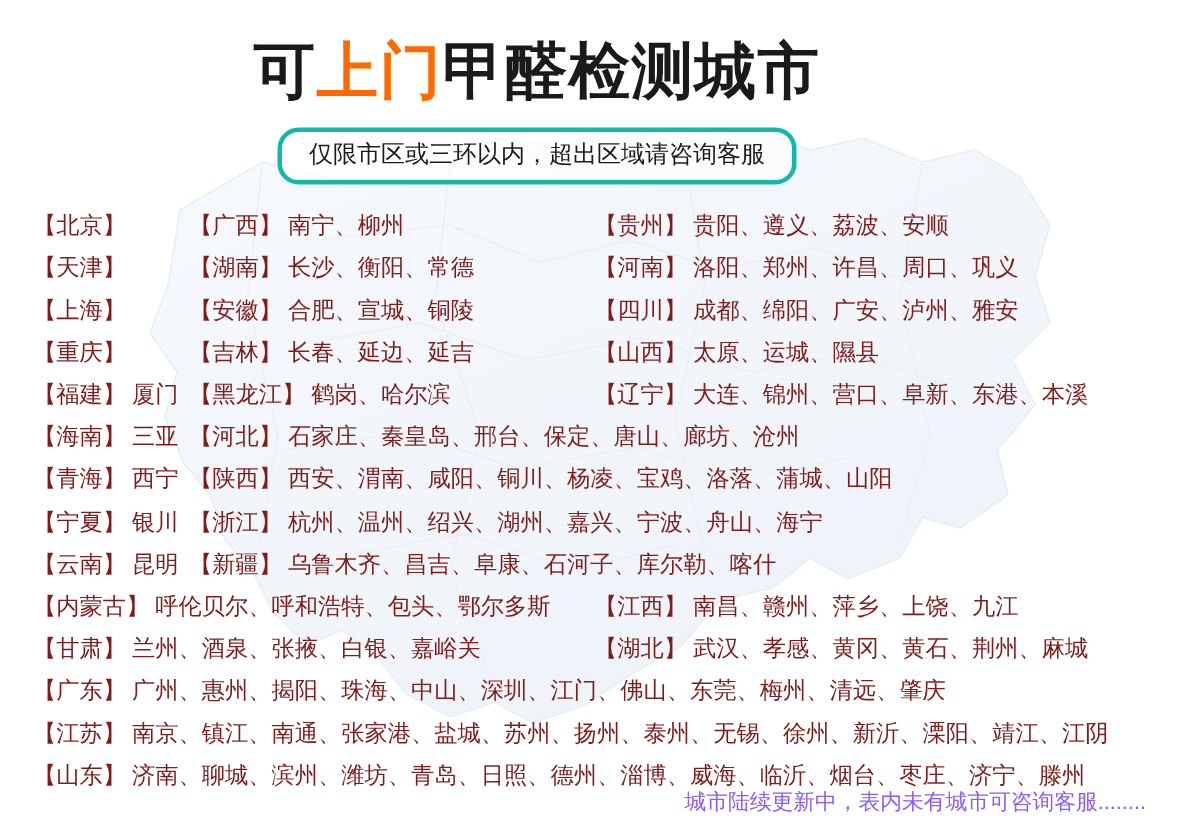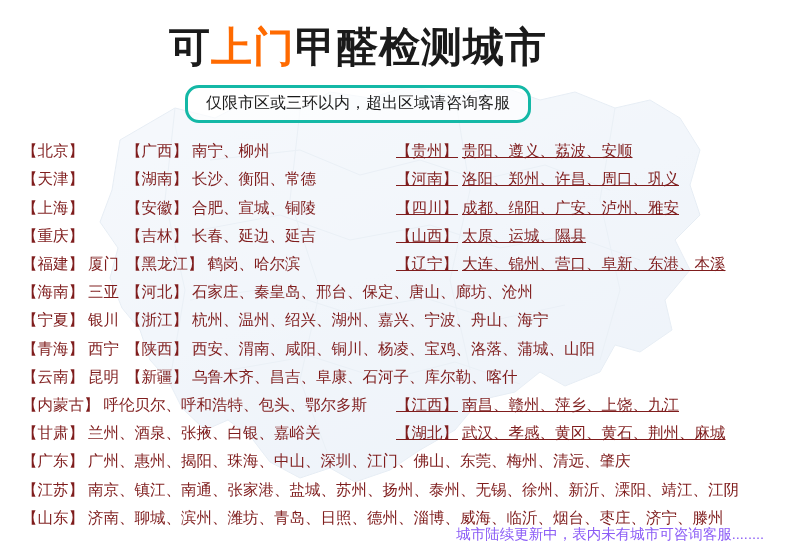--- a/index.html
+++ b/index.html
@@ -74,21 +74,21 @@
   .city-table td {
     vertical-align: top;
     padding: 0 0 0 0;
     font-size: 15.5px;
     color: #7f1d1d;
     line-height: 28.2px;
     white-space: nowrap;
   }
   .col-a { width: 104px; }
   .col-b { width: 270px; }
-  .col-c { width: auto; text-decoration: underline; }
+  .col-c { width: auto; }
   .prov {
     font-weight: normal;
   }
   .cities {
     padding-left: 4px;
   }
   
   .footer-note {
     position: absolute;
     right: 26px;
@@ -202,32 +202,32 @@
         <tr>
           <td class="col-a">
             <span class="prov">【海南】</span><span class="cities">三亚</span>
           </td>
           <td class="col-b" colspan="2">
             <span class="prov">【河北】</span><span class="cities">石家庄、秦皇岛、邢台、保定、唐山、廊坊、沧州</span>
           </td>
         </tr>
         <tr>
           <td class="col-a">
+            <span class="prov">【青海】</span><span class="cities">西宁</span>
+          </td>
+          <td class="col-b" colspan="2">
+            <span class="prov">【陕西】</span><span class="cities">西安、渭南、咸阳、铜川、杨凌、宝鸡、洛落、蒲城、山阳</span>
+          </td>
+        </tr>
+        <tr>
+          <td class="col-a">
             <span class="prov">【宁夏】</span><span class="cities">银川</span>
           </td>
           <td class="col-b" colspan="2">
             <span class="prov">【浙江】</span><span class="cities">杭州、温州、绍兴、湖州、嘉兴、宁波、舟山、海宁</span>
-          </td>
-        </tr>
-        <tr>
-          <td class="col-a">
-            <span class="prov">【青海】</span><span class="cities">西宁</span>
-          </td>
-          <td class="col-b" colspan="2">
-            <span class="prov">【陕西】</span><span class="cities">西安、渭南、咸阳、铜川、杨凌、宝鸡、洛落、蒲城、山阳</span>
           </td>
         </tr>
         <tr>
           <td class="col-a">
             <span class="prov">【云南】</span><span class="cities">昆明</span>
           </td>
           <td class="col-b" colspan="2">
             <span class="prov">【新疆】</span><span class="cities">乌鲁木齐、昌吉、阜康、石河子、库尔勒、喀什</span>
           </td>
         </tr>

